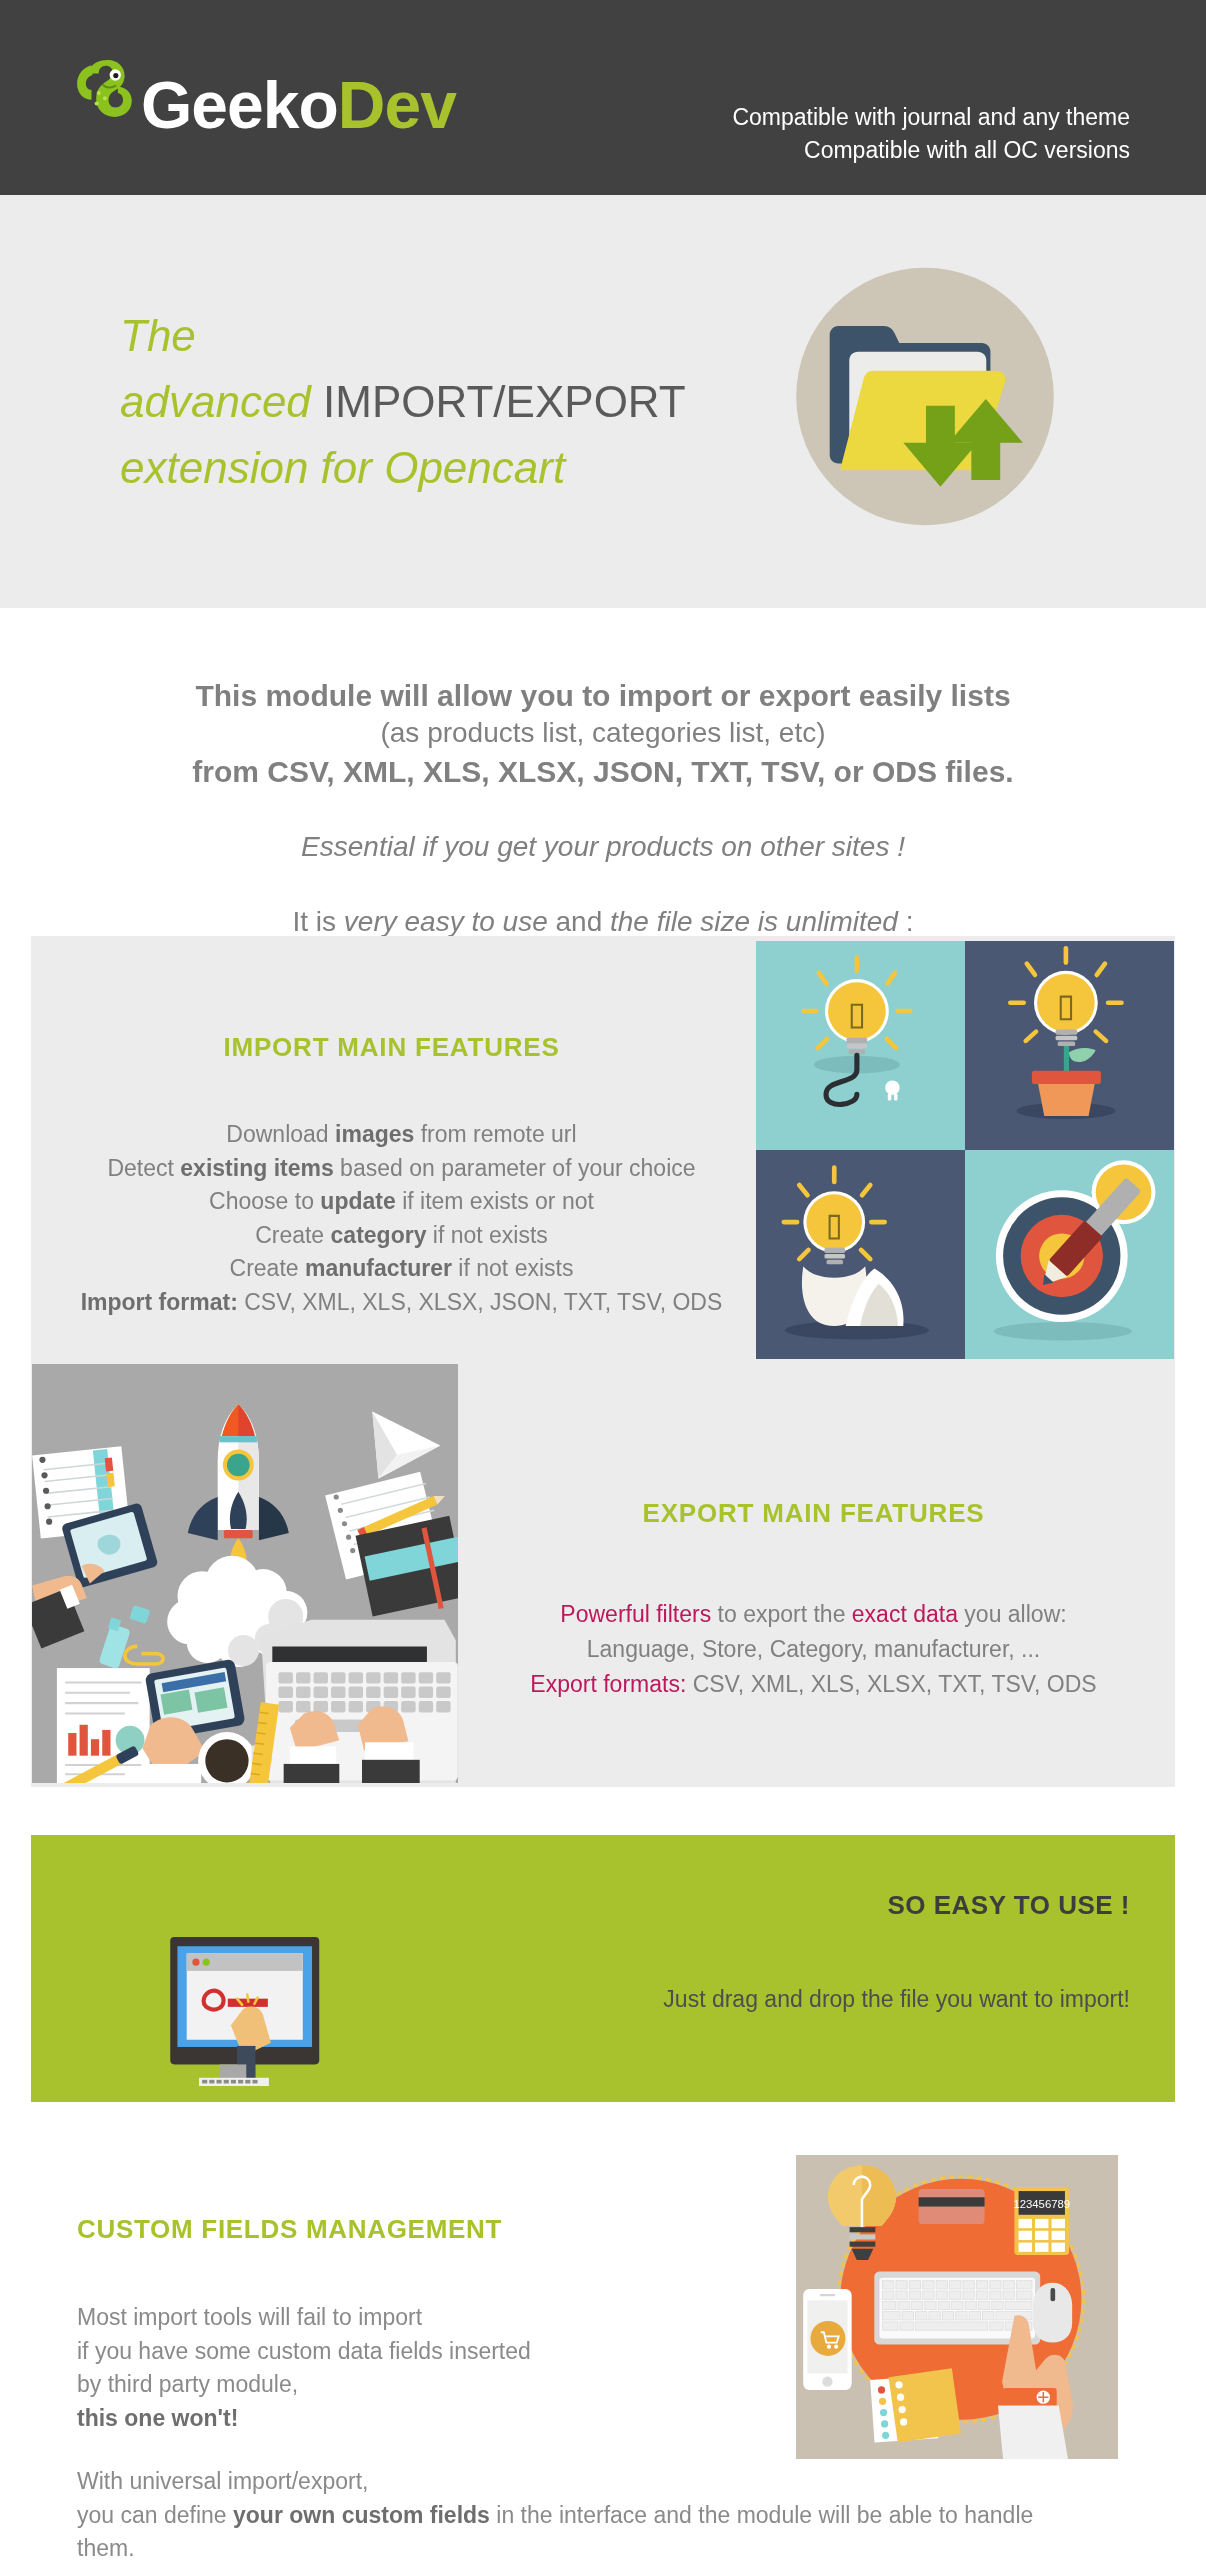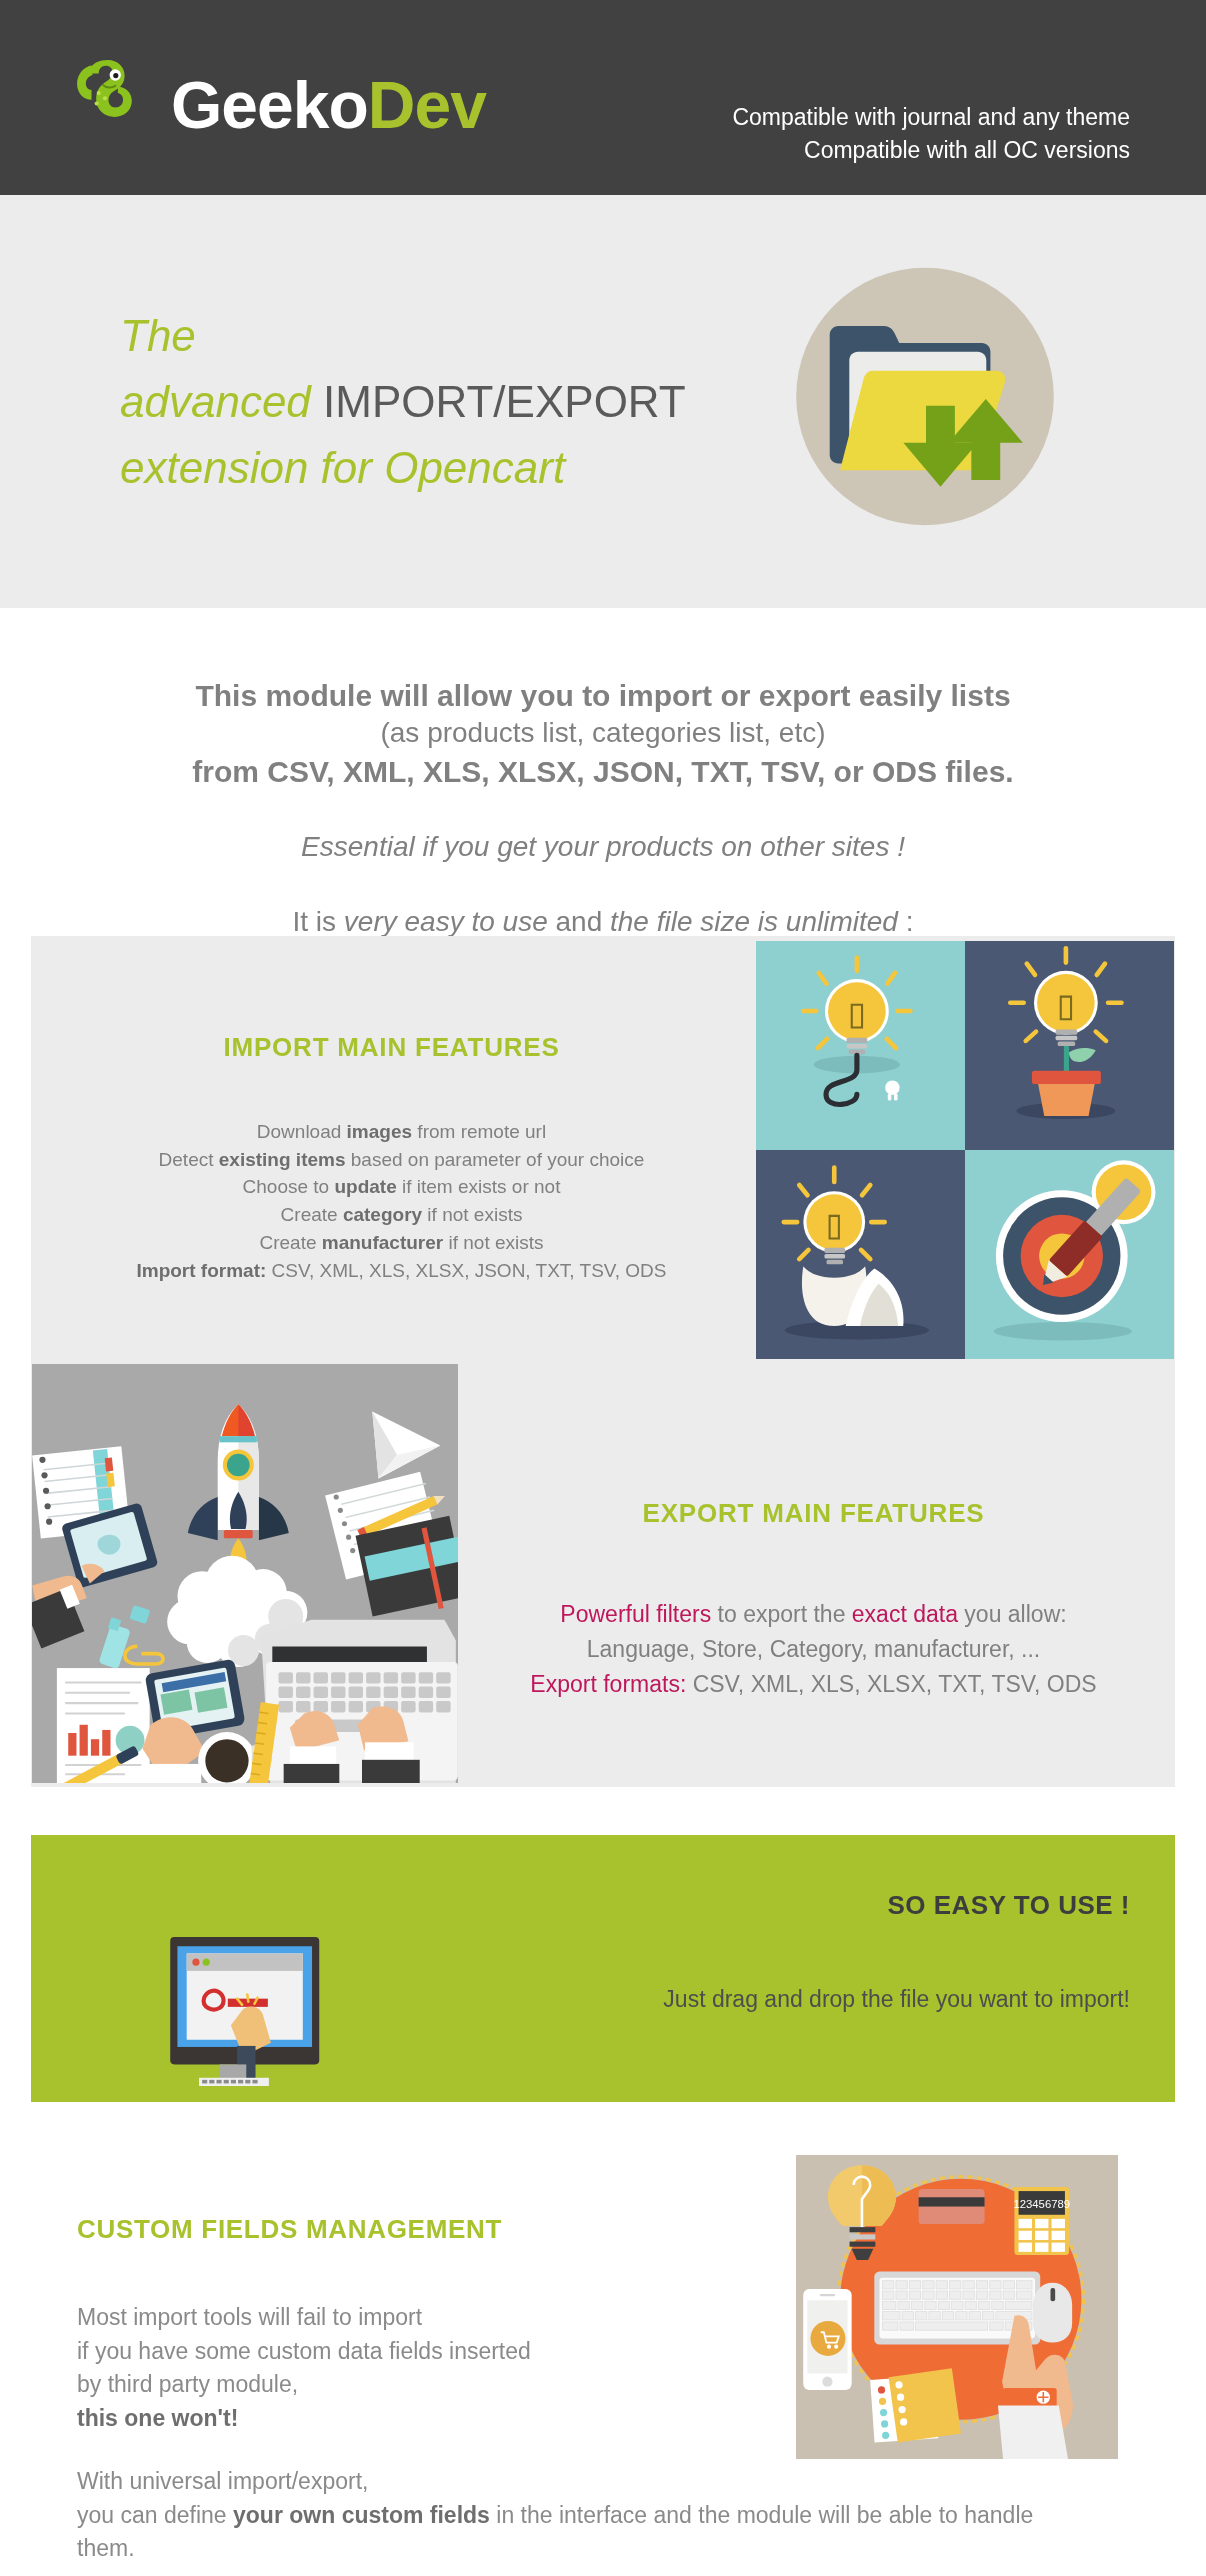--- a/index.html
+++ b/index.html
@@ -11,21 +11,21 @@
   }
   body { width: 1206px; height: 2939px; position: relative; overflow: hidden; }
 
   
   .header {
     position: absolute; left: 0; top: 0; width: 1206px; height: 195px;
     background: #414141;
   }
   .logo-wrap {
     position: absolute; left: 76px; top: 58px;
-    display: flex; align-items: center; gap: 34px;
+    display: flex; align-items: center; gap: 4px;
   }
   .chameleon { width: 61px; height: 94px; position: relative; display:block; }
   .logo-text {
     font-size: 66px; font-weight: bold; letter-spacing: -1px;
     line-height: 1; white-space: nowrap;
   }
   .logo-text .w { color: #ffffff; }
   .logo-text .g { color: #a8c22d; }
 
   .header-tagline {
@@ -77,21 +77,21 @@
   }
   .import-text {
     position: absolute; left: 31px; top: 936px; width: 721px;
     text-align: center; color: #808080;
   }
   .sec-title {
     color: #a8c22d; font-size: 26px; font-weight: bold;
     letter-spacing: 0.8px;
   }
   .import-text .sec-title { margin-top: 96px; }
-  .feat-list { margin-top: 55px; font-size: 19px; line-height: 1.46; padding-left: 20px; }
+  .feat-list { margin-top: 55px; font-size: 23px; line-height: 1.46; padding-left: 20px; }
   .feat-list b { font-weight: bold; color: #6e6e6e; }
 
   .lightgrid {
     position: absolute; left: 756px; top: 941px; width: 418px; height: 418px;
     display: grid; grid-template-columns: 1fr 1fr; grid-template-rows: 1fr 1fr;
     overflow: hidden;
   }
   .cellA { background: #8ecfd0; }
   .cellB { background: #4a5874; }
   .cellC { background: #4a5874; }

